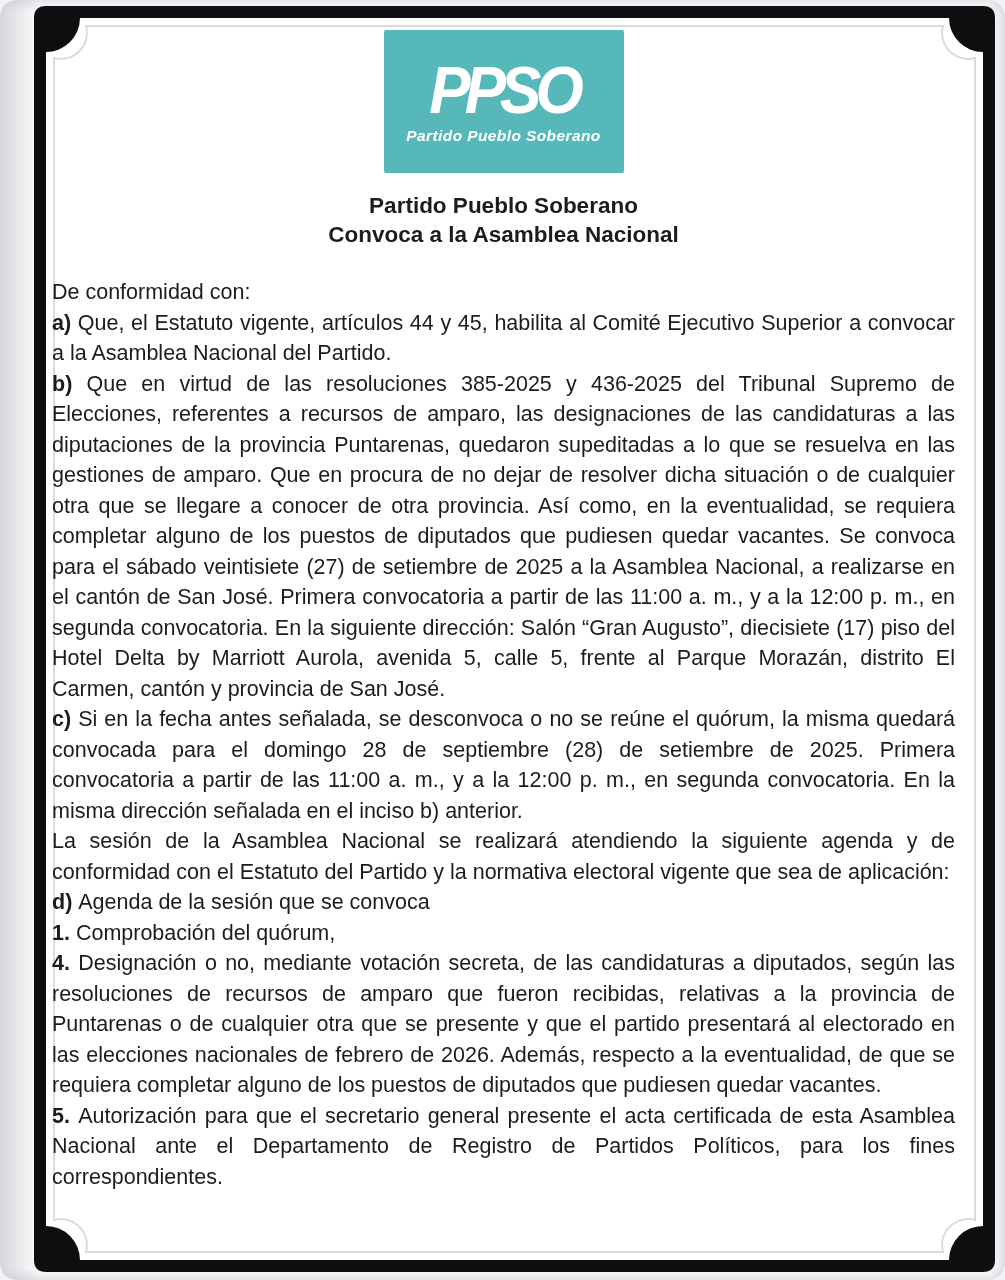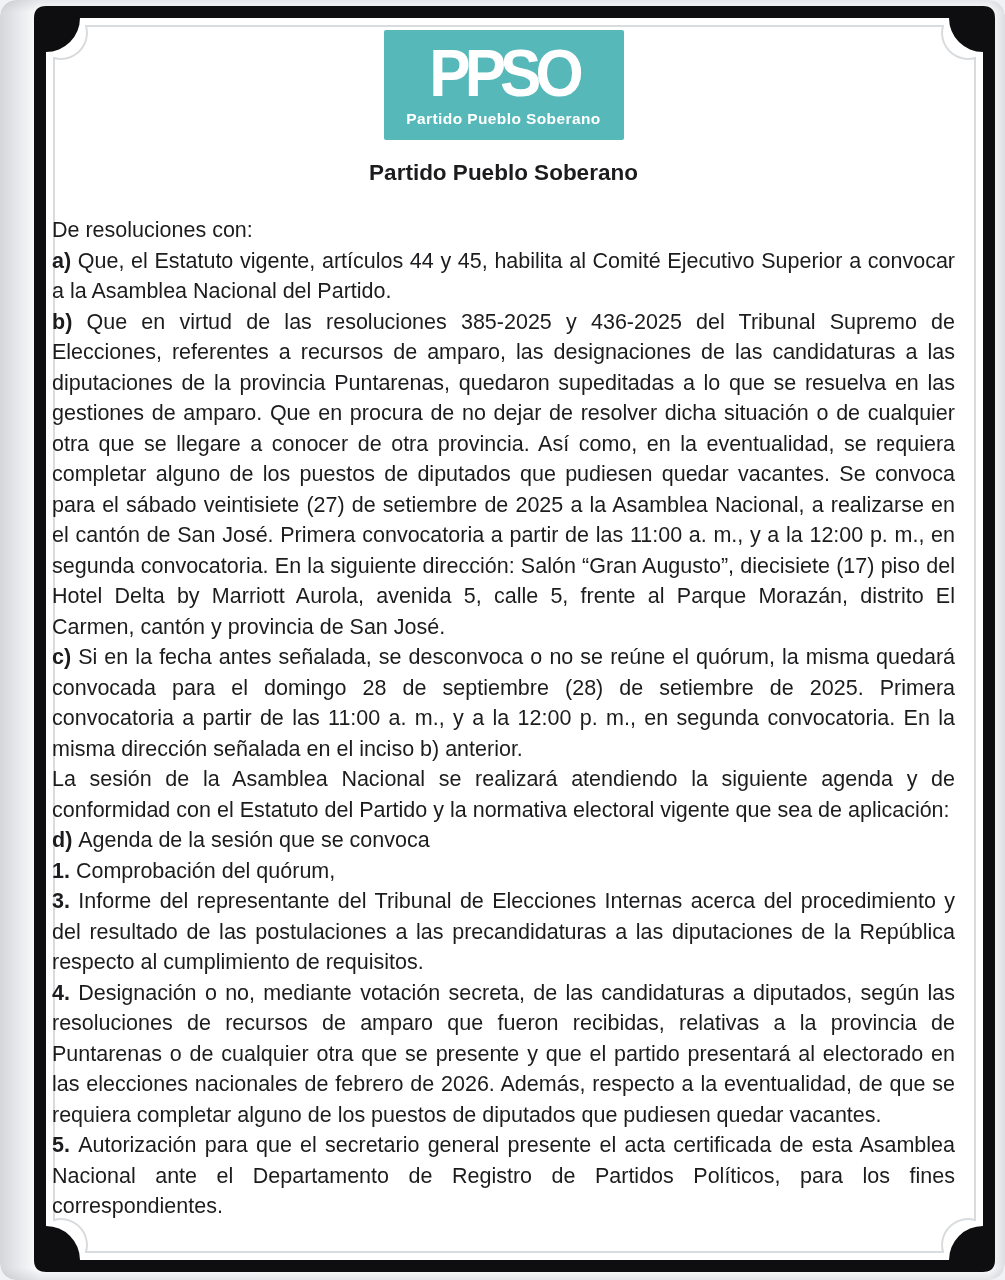--- a/index.html
+++ b/index.html
@@ -41,27 +41,28 @@
   }
   .content {
     position: absolute;
     left: 52px;
     right: 50px;
     top: 26px;
     z-index: 3;
   }
   .logo {
     width: 240px;
-    height: 110px;
+    height: 143px;
     margin: 4px auto 0 auto;
     display: flex;
     flex-direction: column;
     align-items: center;
     justify-content: center;
     border-radius: 2px;
+    font-style: italic;
   }
   .logo-acronym {
     font-weight: bold;
     font-size: 62px;
     line-height: 58px;
     letter-spacing: -6px;
     transform: scaleY(1.08);
     margin-top: 2px;
   }
   .logo-subtitle {
@@ -106,29 +107,29 @@
 
   <div class="content">
 
     <div class="logo" style="background: rgb(87, 184, 185); color: rgb(255, 255, 255);">
       <div class="logo-acronym">PPSO</div>
       <div class="logo-subtitle">Partido Pueblo Soberano</div>
     </div>
 
     <div class="doc-title">
       <div>Partido Pueblo Soberano</div>
+      <div>Convoca a la Asamblea Nacional</div>
     </div>
 
     <div class="body-paragraphs">
-        <div class="para">De resoluciones con:</div>
+        <div class="para">De conformidad con:</div>
         <div class="para"><b>a) </b>Que, el Estatuto vigente, artículos 44 y 45, habilita al Comité Ejecutivo Superior a convocar a la Asamblea Nacional del Partido.</div>
         <div class="para"><b>b) </b>Que en virtud de las resoluciones 385-2025 y 436-2025 del Tribunal Supremo de Elecciones, referentes a recursos de amparo, las designaciones de las candidaturas a las diputaciones de la provincia Puntarenas, quedaron supeditadas a lo que se resuelva en las gestiones de amparo. Que en procura de no dejar de resolver dicha situación o de cualquier otra que se llegare a conocer de otra provincia. Así como, en la eventualidad, se requiera completar alguno de los puestos de diputados que pudiesen quedar vacantes. Se convoca para el sábado veintisiete (27) de setiembre de 2025 a la Asamblea Nacional, a realizarse en el cantón de San José. Primera convocatoria a partir de las 11:00 a. m., y a la 12:00 p. m., en segunda convocatoria. En la siguiente dirección: Salón “Gran Augusto”, diecisiete (17) piso del Hotel Delta by Marriott Aurola, avenida 5, calle 5, frente al Parque Morazán, distrito El Carmen, cantón y provincia de San José.</div>
         <div class="para"><b>c) </b>Si en la fecha antes señalada, se desconvoca o no se reúne el quórum, la misma quedará convocada para el domingo 28 de septiembre (28) de setiembre de 2025. Primera convocatoria a partir de las 11:00 a. m., y a la 12:00 p. m., en segunda convocatoria. En la misma dirección señalada en el inciso b) anterior.</div>
         <div class="para">La sesión de la Asamblea Nacional se realizará atendiendo la siguiente agenda y de conformidad con el Estatuto del Partido y la normativa electoral vigente que sea de aplicación:</div>
         <div class="para"><b>d) </b>Agenda de la sesión que se convoca</div>
         <div class="para"><b>1. </b>Comprobación del quórum,</div>
-        <div class="para"><b>3. </b>Informe del representante del Tribunal de Elecciones Internas acerca del procedimiento y del resultado de las postulaciones a las precandidaturas a las diputaciones de la República respecto al cumplimiento de requisitos.</div>
         <div class="para"><b>4. </b>Designación o no, mediante votación secreta, de las candidaturas a diputados, según las resoluciones de recursos de amparo que fueron recibidas, relativas a la provincia de Puntarenas o de cualquier otra que se presente y que el partido presentará al electorado en las elecciones nacionales de febrero de 2026. Además, respecto a la eventualidad, de que se requiera completar alguno de los puestos de diputados que pudiesen quedar vacantes.</div>
         <div class="para"><b>5. </b>Autorización para que el secretario general presente el acta certificada de esta Asamblea Nacional ante el Departamento de Registro de Partidos Políticos, para los fines correspondientes.</div>
       </div>
 
   </div>
 </div>
 
 </body></html>

